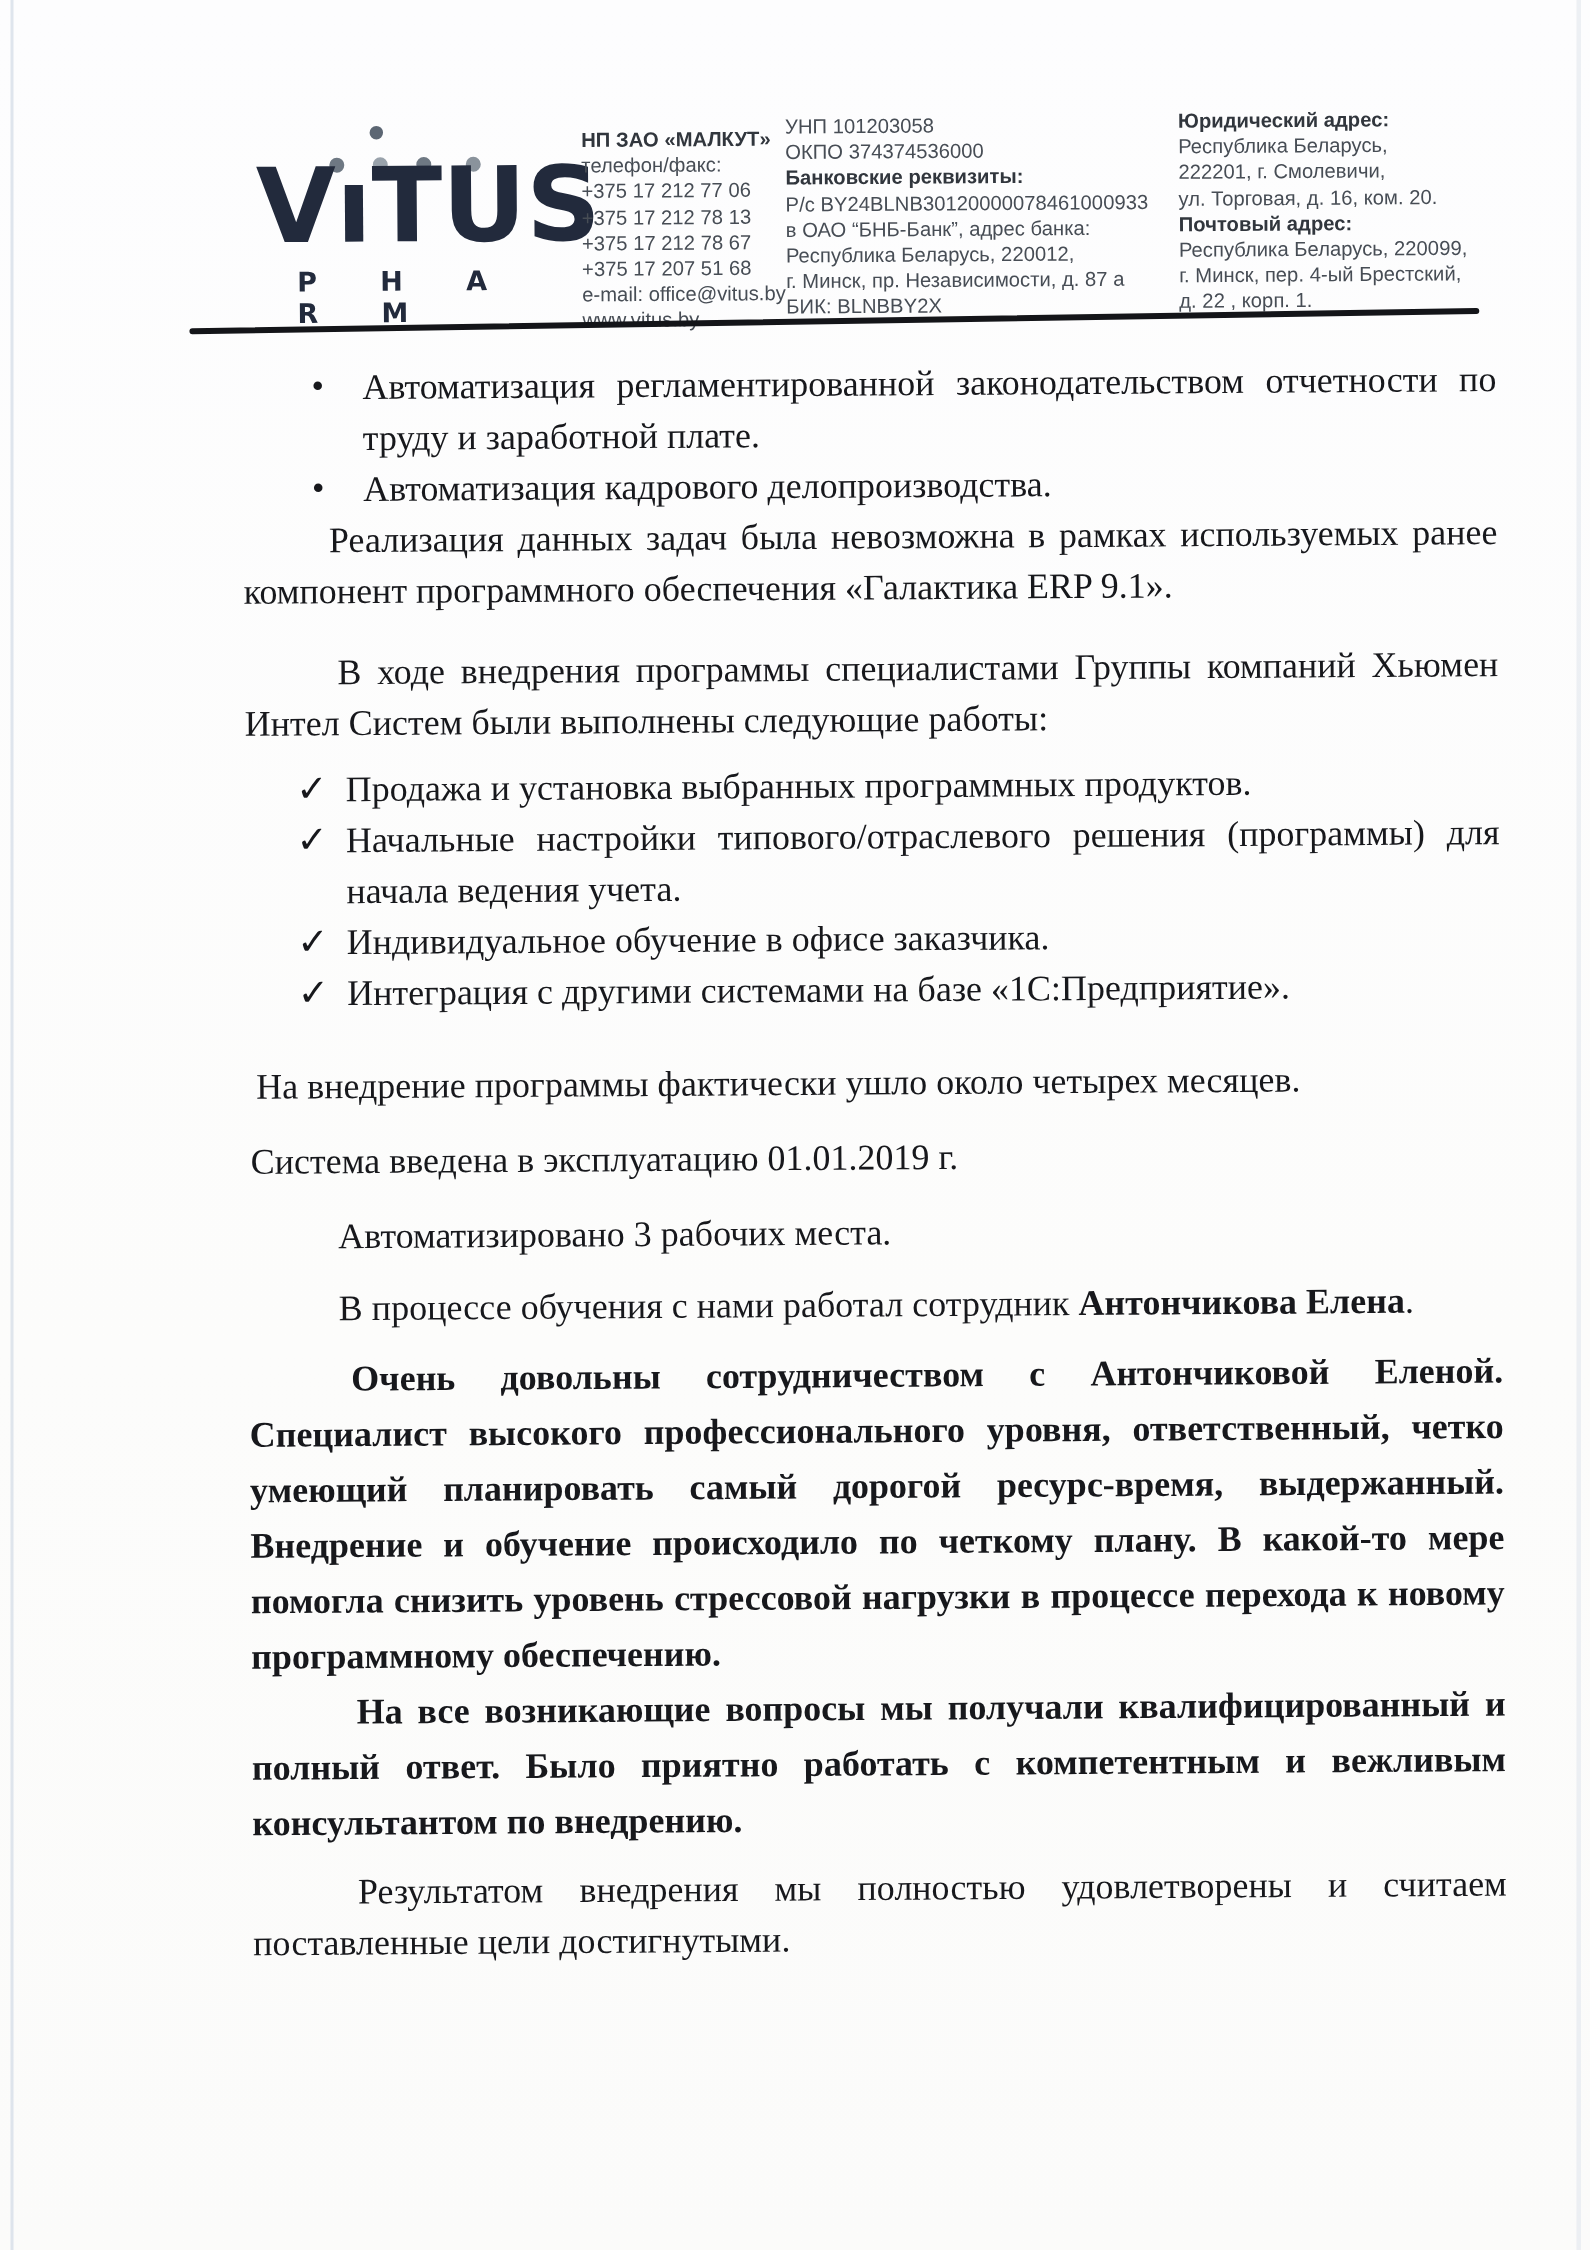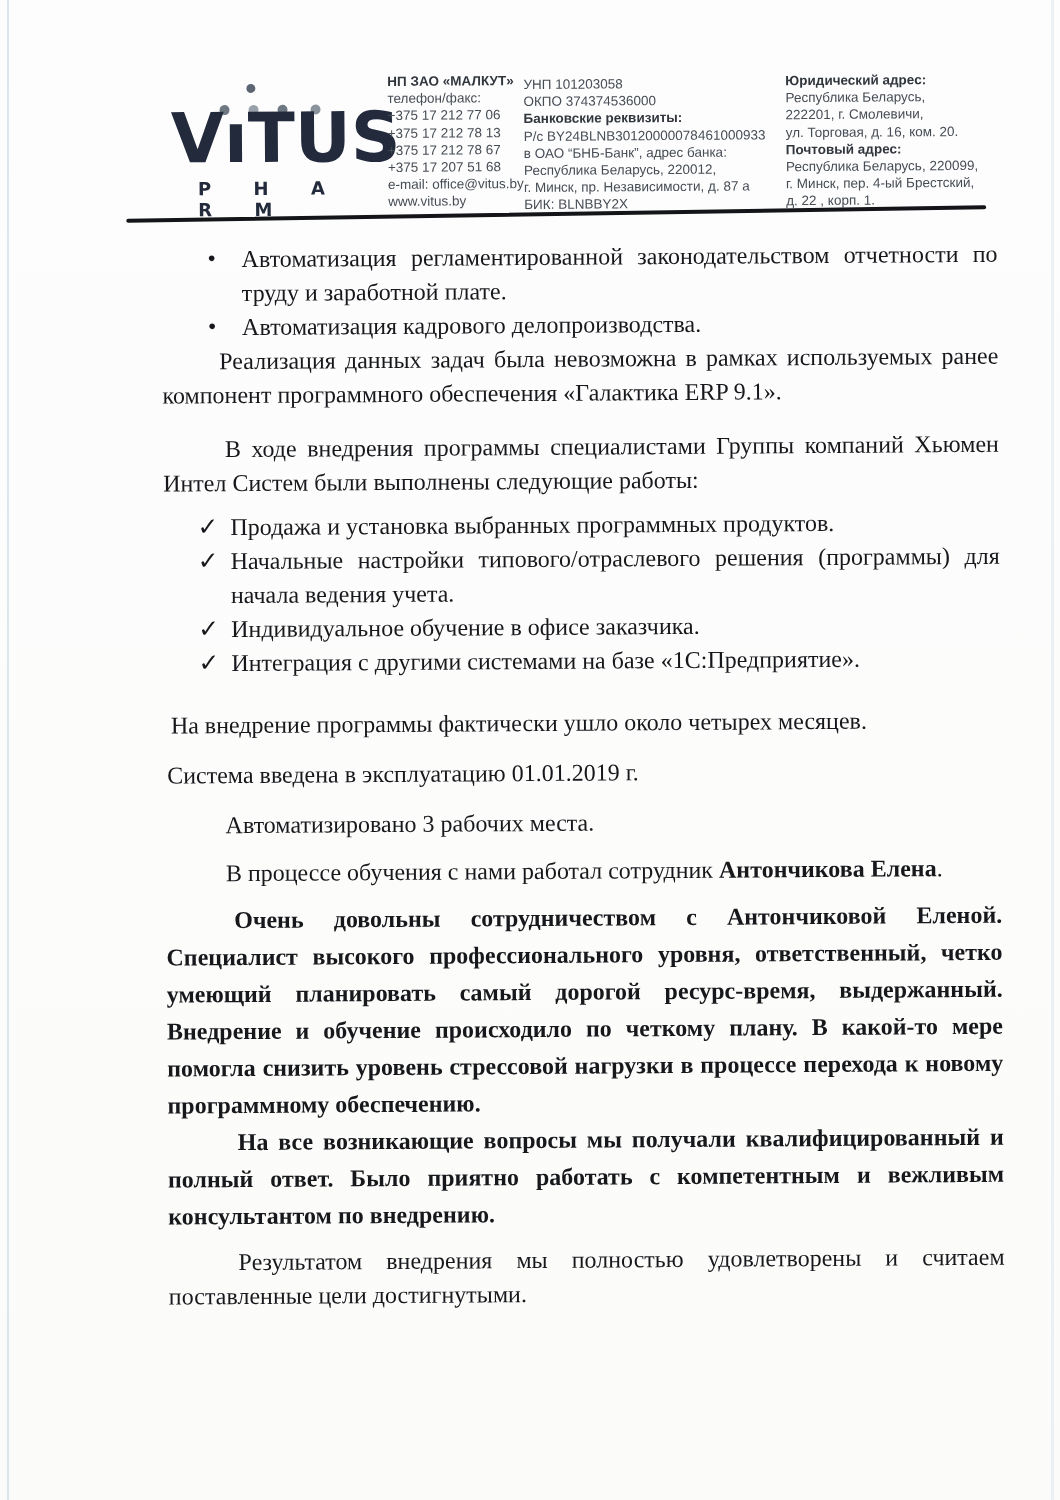--- a/index.html
+++ b/index.html
@@ -19,21 +19,21 @@
   .logo .d1{left:51px;top:23px;width:10px;height:10px;background:#6e7883;}
   .logo .d2{left:80px;top:23px;width:10px;height:10px;background:#99a2ab;}
   .logo .d3{left:109px;top:23px;width:10px;height:10px;background:#6e7883;}
   .logo .d4{left:142px;top:23px;width:10px;height:10px;background:#8a939c;}
   .brand{position:absolute;left:2px;top:16px;font-family:"DejaVu Sans",sans-serif;
          font-size:69px;font-weight:800;letter-spacing:0px;color:#222a3c;}
   .brand-sub{position:absolute;left:29px;top:96px;font-family:"DejaVu Sans",sans-serif;
          font-size:18px;font-weight:700;letter-spacing:18px;color:#222a3c;}
 
   .hcol{position:absolute;font-size:13.5px;line-height:17.2px;color:#474d55;white-space:nowrap;}
-  .hcol1{left:392px;top:72px;}
+  .hcol1{left:392px;top:84px;}
   .hcol2{left:528px;top:76px;}
   .hcol3{left:790px;top:74px;}
   .hl{display:block;}
   .hl.bold{font-weight:700;color:#31363d;}
 
   .rule{position:absolute;left:130px;top:216px;width:860px;height:4px;background:#141519;
         border-radius:2px;transform:rotate(-0.5deg);transform-origin:left center;}
 
   
   .content{position:absolute;left:165px;top:240px;width:836px;

